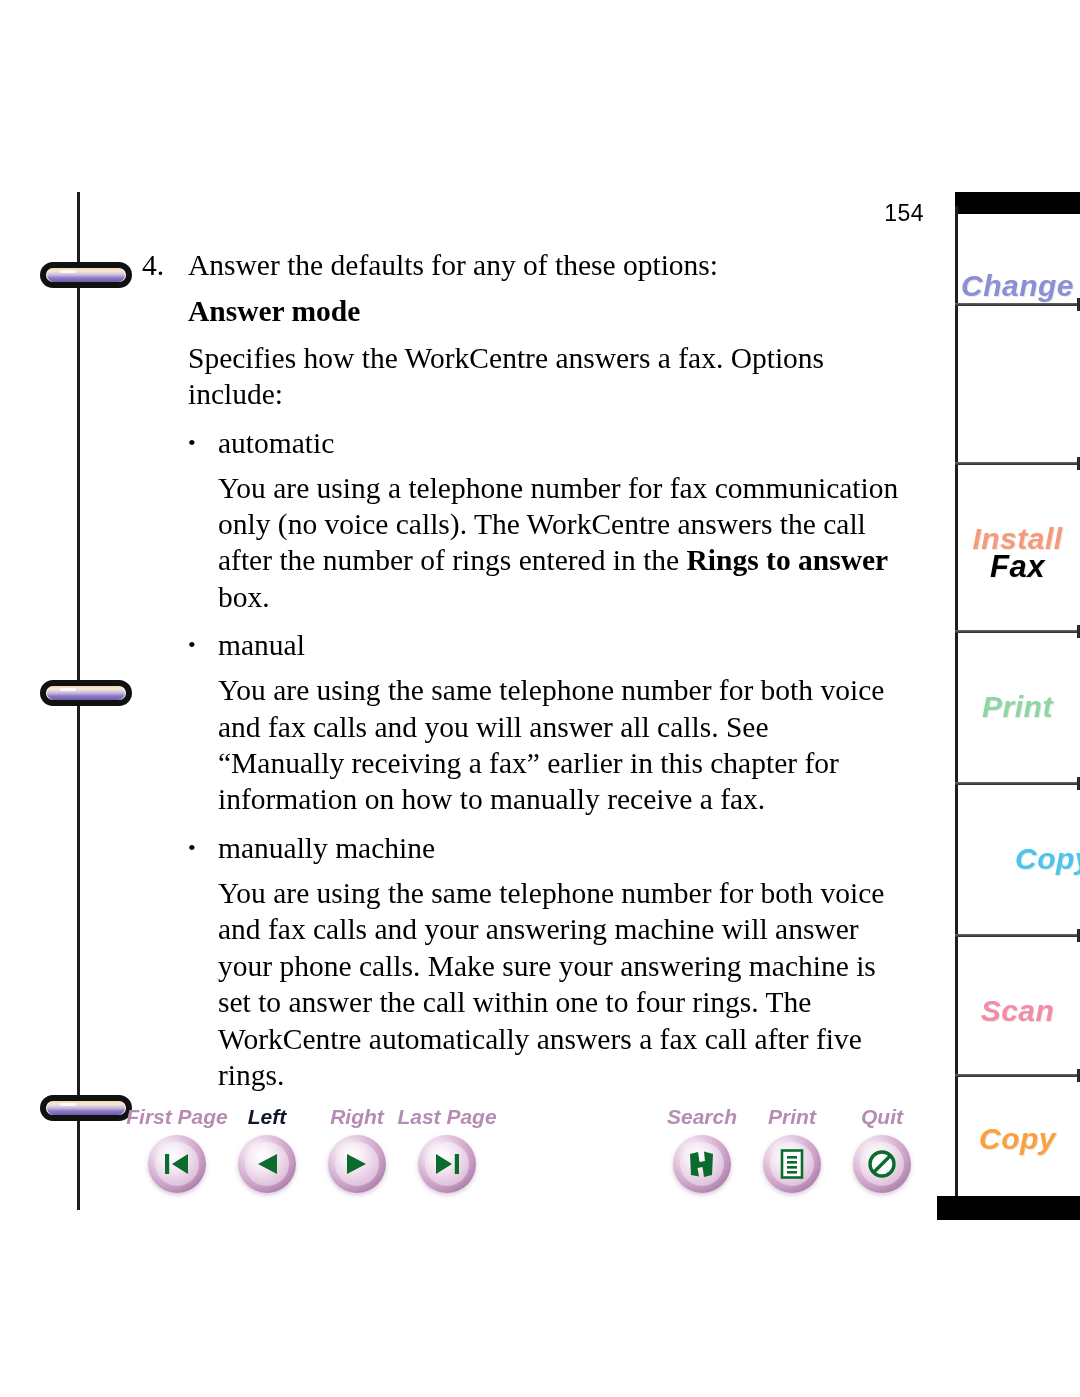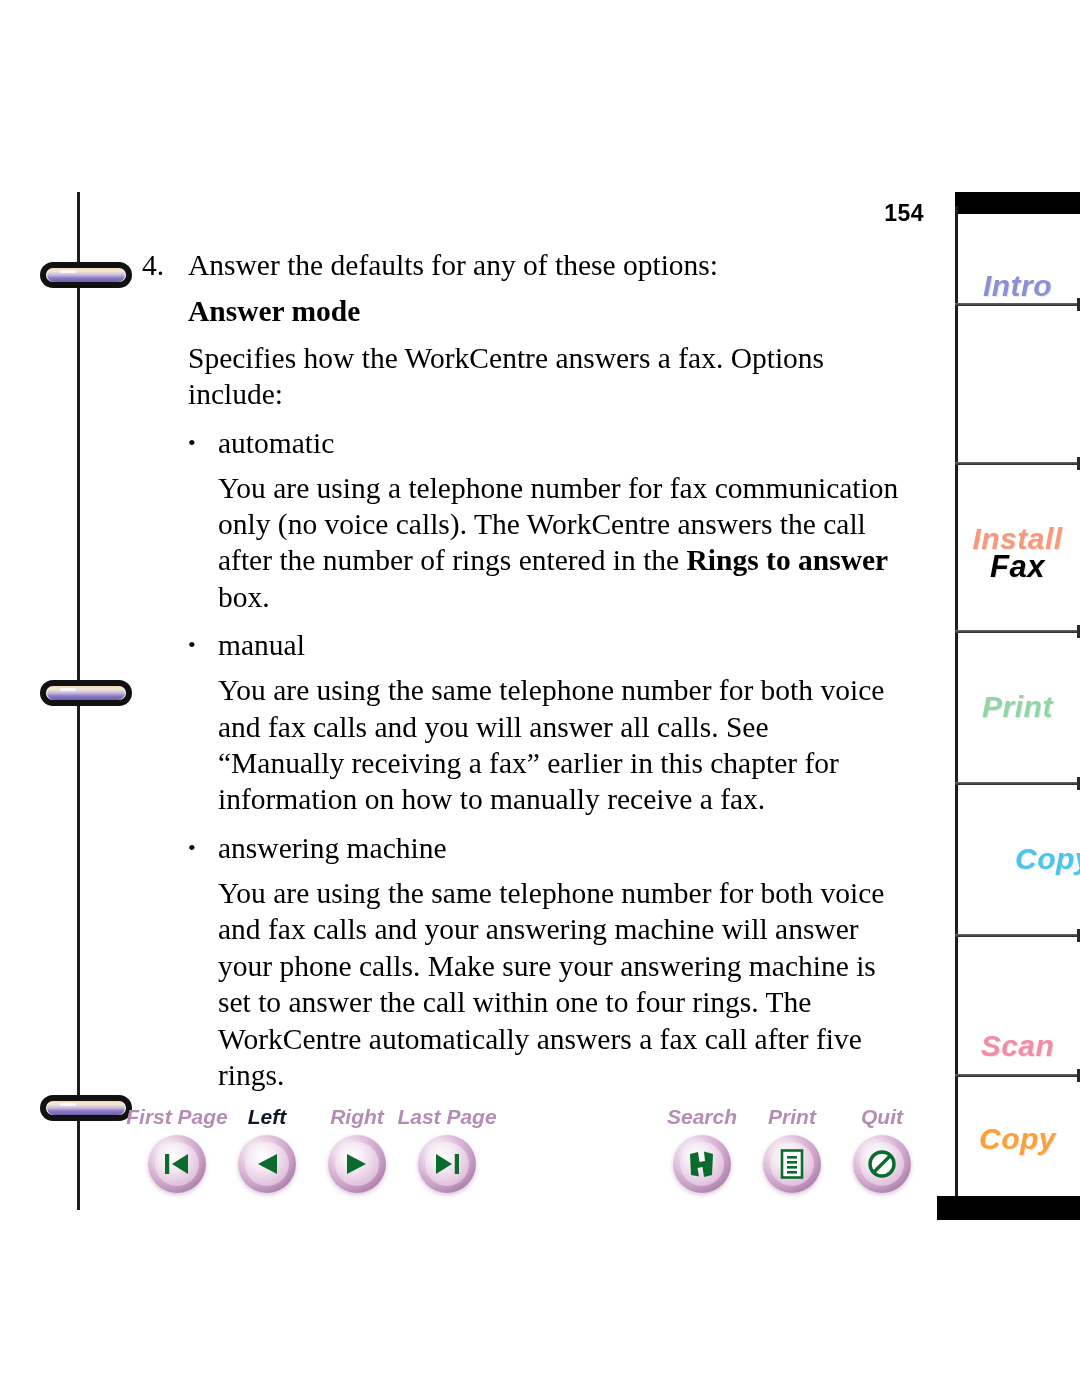--- a/index.html
+++ b/index.html
@@ -62,21 +62,21 @@
   #binder-ring-1 { top: 262px; }
   #binder-ring-2 { top: 680px; }
   #binder-ring-3 { top: 1095px; }
 
   
   #page-number {
     position: absolute;
     right: 156px;
     top: 200px;
     font-family: "Liberation Sans", sans-serif;
-    font-weight: bold;
+    font-weight: normal;
     font-size: 23px;
     letter-spacing: .5px;
     color: #000;
   }
 
   
   #content {
     position: absolute;
     left: 142px;
     top: 248px;
@@ -300,21 +300,21 @@
   <div class="bullet-body"><span>You are using a telephone number for fax communication only (no voice calls). The WorkCentre answers the call after the number of rings entered in the </span><span class="b">Rings to answer</span><span> box.</span></div>
 
   <div class="bullet-row">
     <div class="bullet-mark">•</div>
     <div class="bullet-label">manual</div>
   </div>
   <div class="bullet-body"><span>You are using the same telephone number for both voice and fax calls and you will answer all calls. See “Manually receiving a fax” earlier in this chapter for information on how to manually receive a fax.</span></div>
 
   <div class="bullet-row">
     <div class="bullet-mark">•</div>
-    <div class="bullet-label">answering machine</div>
+    <div class="bullet-label">manually machine</div>
   </div>
   <div class="bullet-body"><span>You are using the same telephone number for both voice and fax calls and your answering machine will answer your phone calls. Make sure your answering machine is set to answer the call within one to four rings. The WorkCentre automatically answers a fax call after five rings.</span></div>
 
 </div>
 
 <div id="nav-bar">
 
   <div class="nav-group" id="nav-group-left">
 
     <div class="nav-item">
@@ -406,21 +406,21 @@
     </div>
 
   </div>
 </div>
 
 <div id="tab-strip">
   <div id="tab-strip-topbar"></div>
   <div id="tab-spine"></div>
 
   <div class="tab" style="top:22px;height:143px;">
-    <span class="tab-label" style="color: rgb(138, 143, 214);">Intro</span>
+    <span class="tab-label" style="color: rgb(138, 143, 214);">Change</span>
   </div>
   <div class="tab-sep" style="top:270px;"></div>
 
   <div class="tab" style="top:275px;height:143px;">
     <span class="tab-label" style="color: rgb(247, 154, 122);">Install</span>
   </div>
   <div class="tab-sep" style="top:111px;"></div>
 
   <div class="tab active" style="top:325px;height:100px;">
     <span class="tab-label" style="color: rgb(0, 0, 0);">Fax</span>
@@ -430,21 +430,21 @@
   <div class="tab" style="top:443px;height:143px;">
     <span class="tab-label" style="color: rgb(143, 214, 164);">Print</span>
   </div>
 
   <div class="tab-sep" style="top:590px;"></div>
   <div class="tab" style="top:595px;height:143px;padding-left:36px;">
     <span class="tab-label" style="color: rgb(76, 197, 238);">Copy</span>
   </div>
 
   <div class="tab-sep" style="top:742px;"></div>
-  <div class="tab" style="top:782px;height:143px;justify-content:center;">
+  <div class="tab" style="top:747px;height:143px;justify-content:center;">
     <span class="tab-label" style="color: rgb(245, 139, 164);">Scan</span>
   </div>
 
   <div class="tab-sep" style="top:882px;"></div>
   <div class="tab" style="top:887px;height:120px;">
     <span class="tab-label" style="color: rgb(251, 160, 60);">Copy</span>
   </div>
 
   <div id="tab-strip-bottombar"></div>
 </div>

